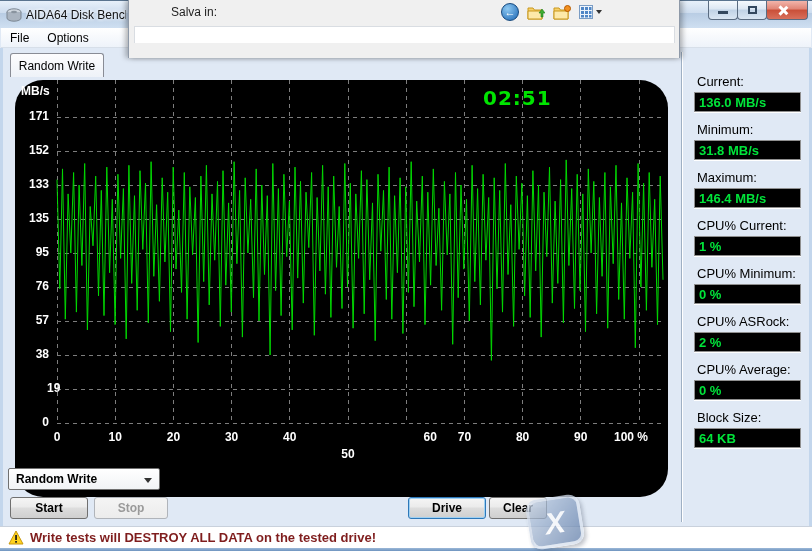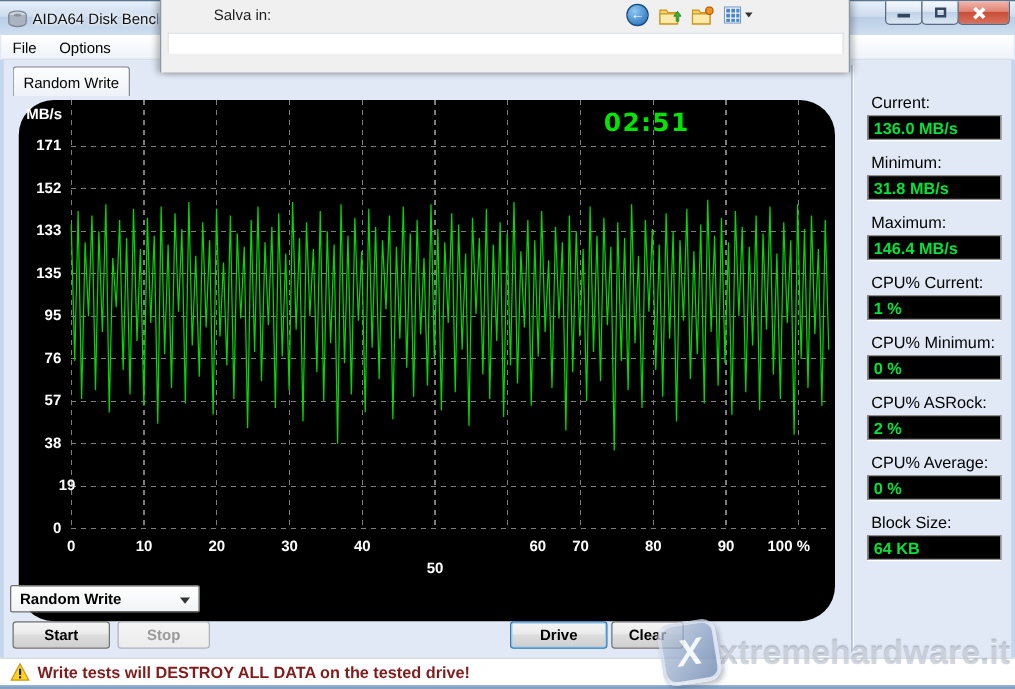--- a/index.html
+++ b/index.html
@@ -251,21 +251,20 @@
       <span>Random Write</span>
       <span class="arrow"></span>
     </div>
     <div class="btn start-btn">Start</div>
     <div class="btn disabled stop-btn">Stop</div>
     <div class="btn default save-btn">Drive</div>
     <div class="btn clear-btn">Clear</div>
 
     <div class="watermark">
       <div class="wm-logo">X</div>
-      <div class="wm-text">xtremehardware.it</div>
     </div>
   </div>
 
   <div class="edge-l"></div>
   <div class="edge-r"></div>
 
   <div class="warningbar">
     <svg width="16" height="15" viewBox="0 0 16 15">
       <path d="M8 1 L15 14 H1 Z" fill="#ffd21e" stroke="#c79810"></path>
       <rect x="7.2" y="5" width="1.7" height="5" fill="#1a1a1a"></rect>

